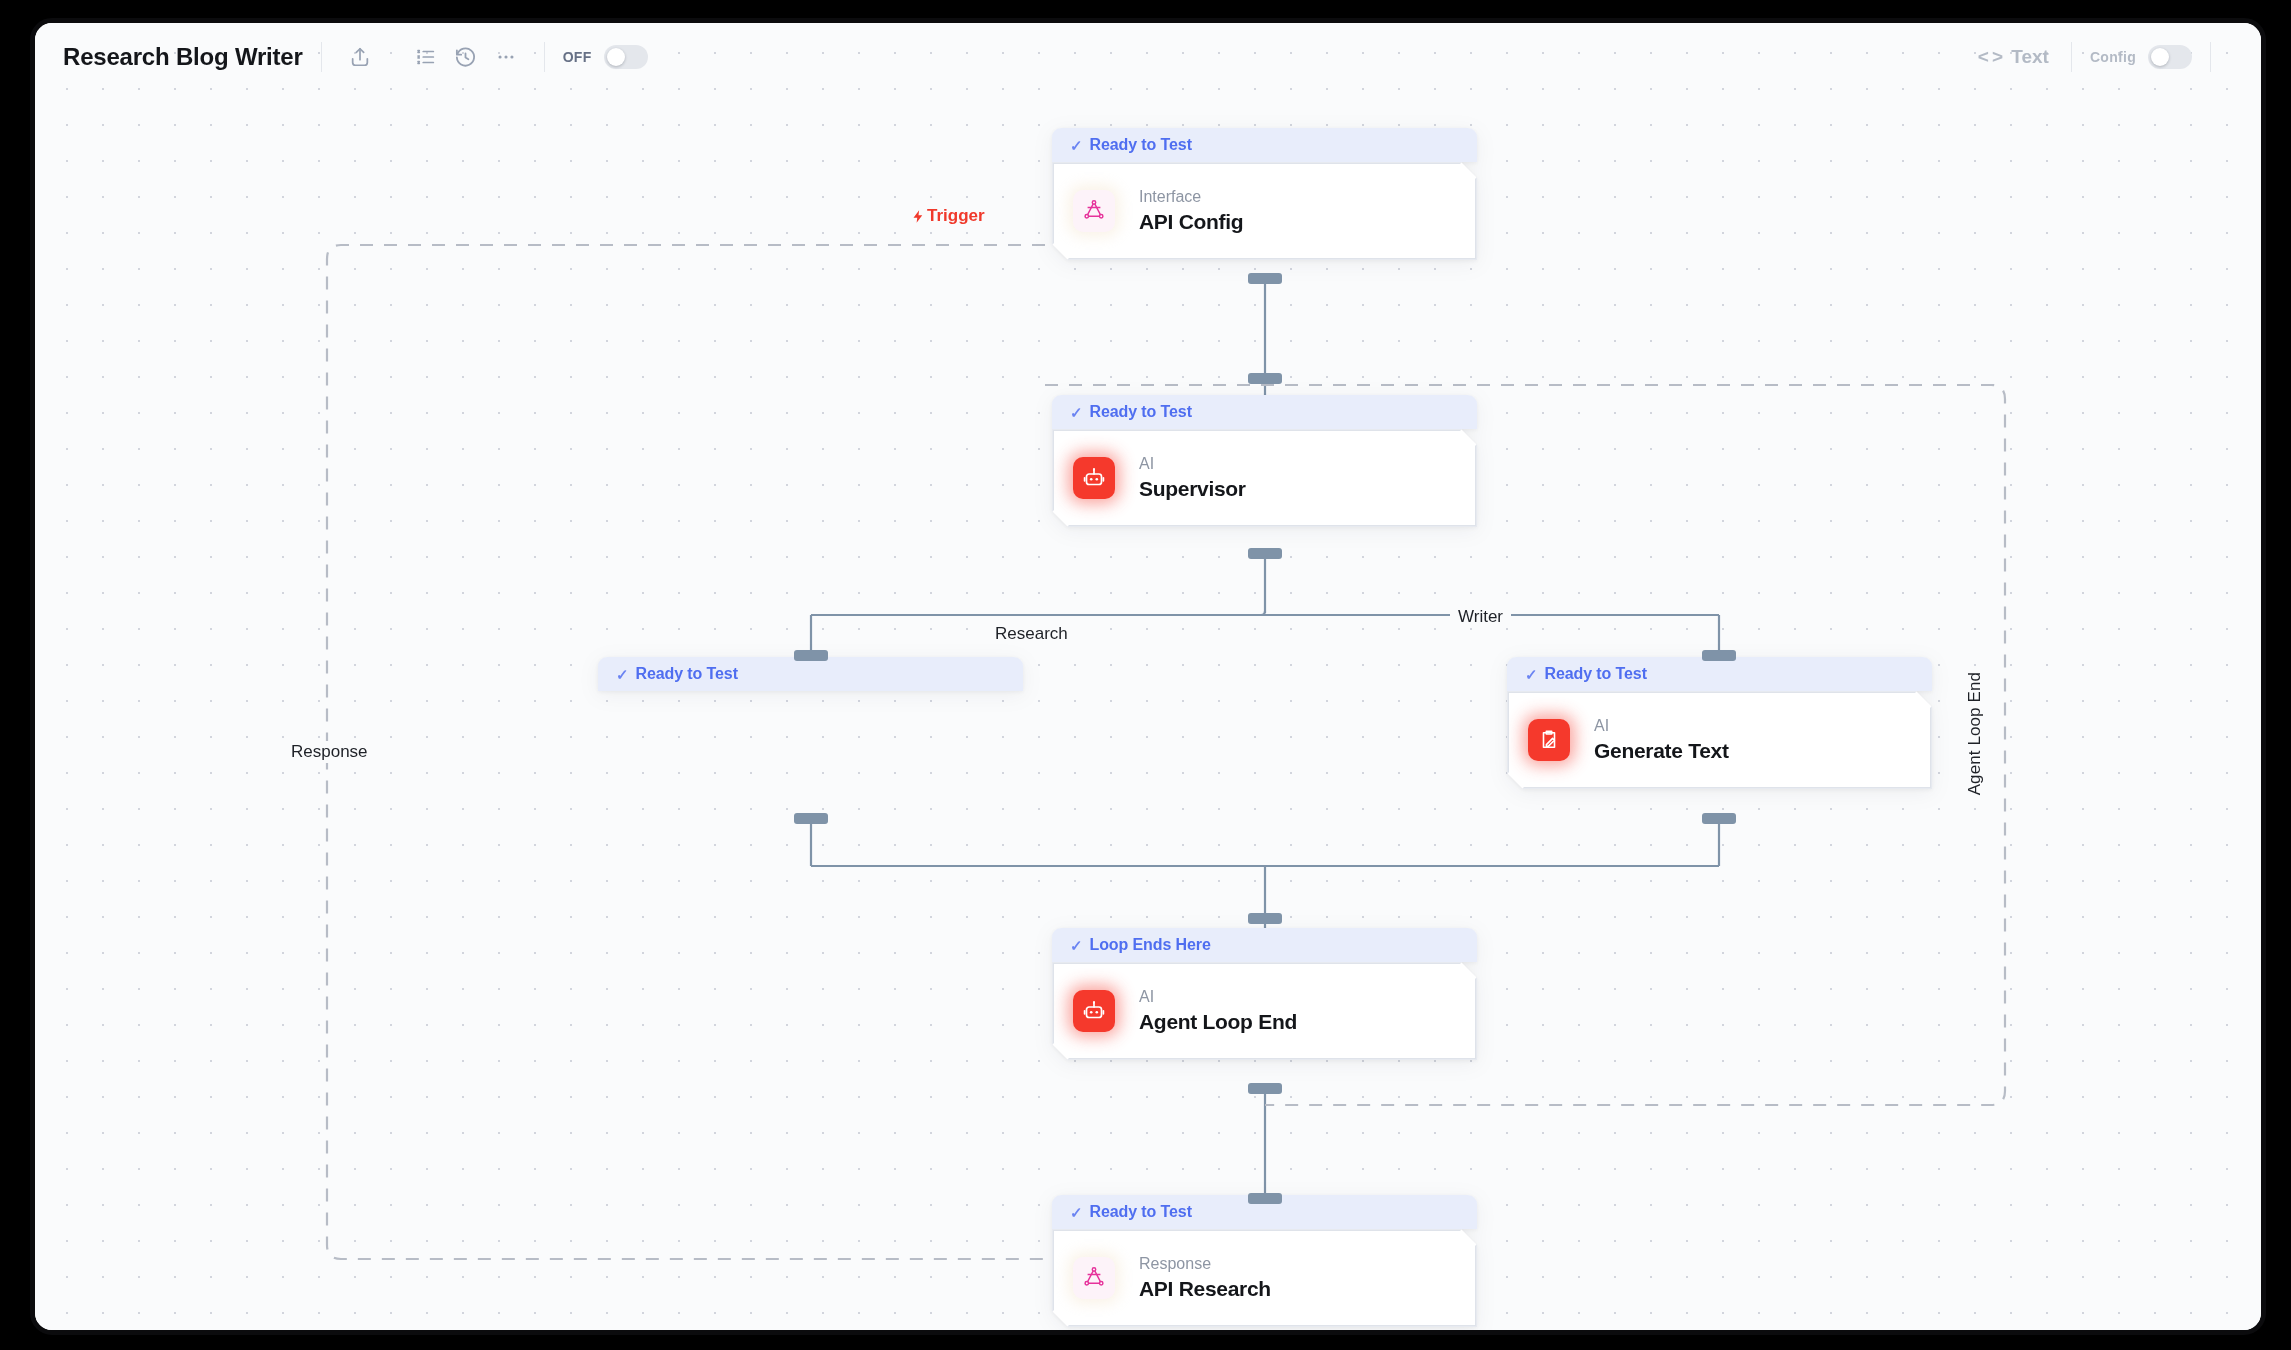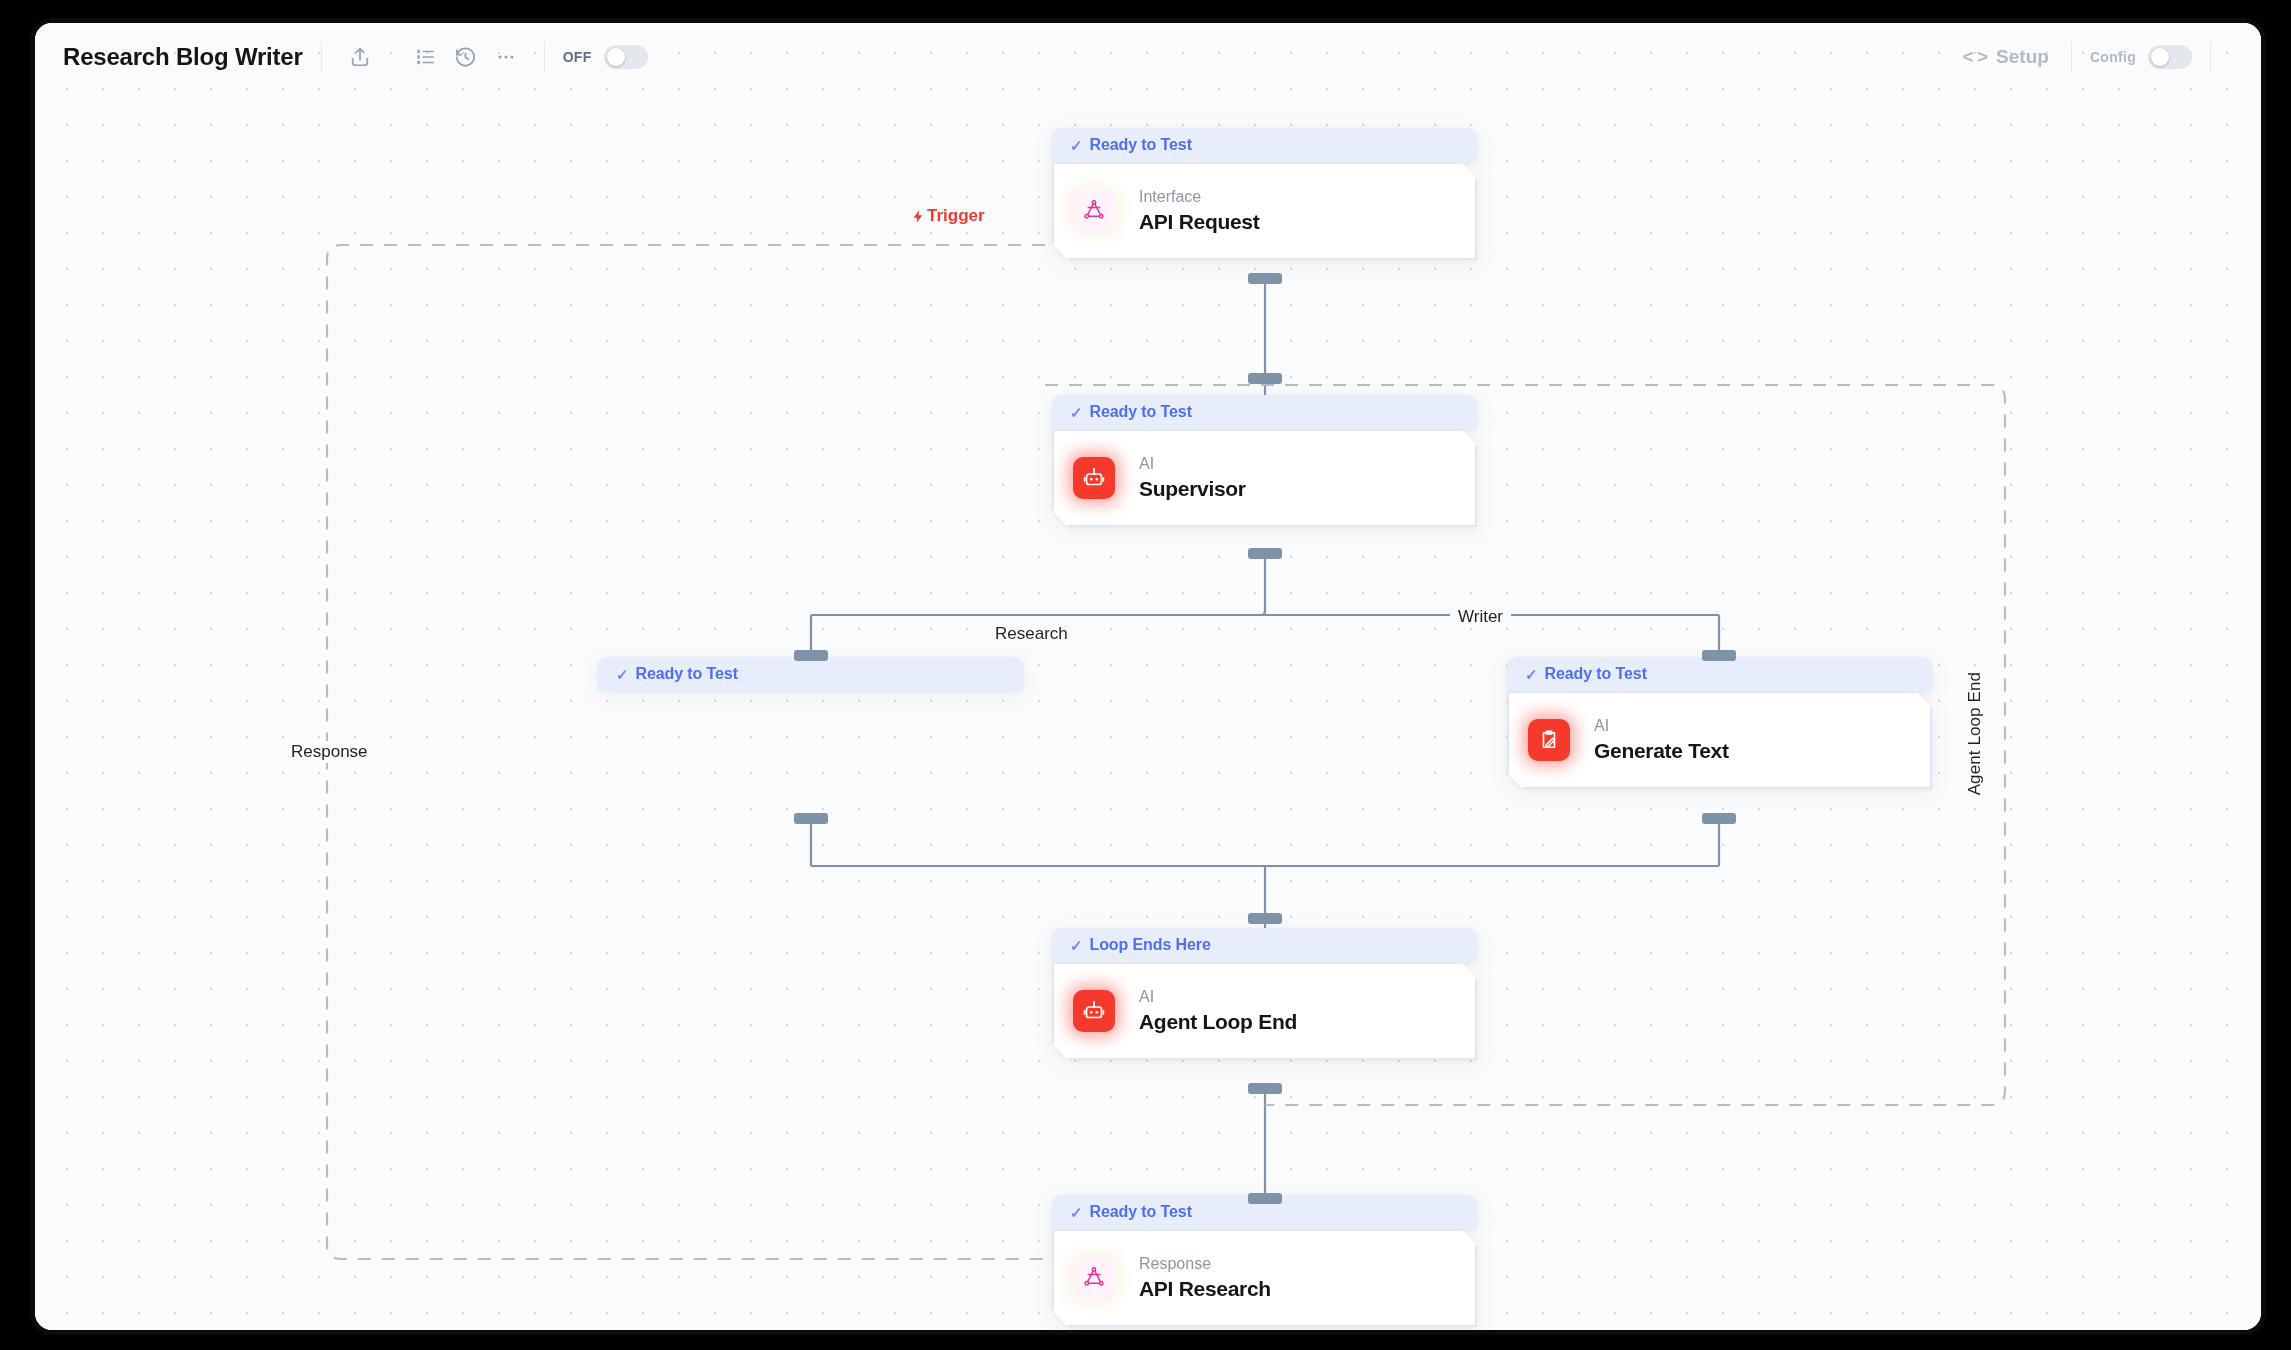--- a/index.html
+++ b/index.html
@@ -330,21 +330,21 @@
 
       <div class="toggle-group">
         <span class="toggle-label">OFF</span>
         <div class="switch"></div>
       </div>
 
       <div class="spacer"></div>
 
       <div class="setup-btn">
         <span class="code-glyph">&lt; &gt;</span>
-        <span>Setup</span>
+        <span>Text</span>
       </div>
 
       <div class="vdiv"></div>
 
       <div class="toggle-group">
         <span class="toggle-label muted">Config</span>
         <div class="switch"></div>
       </div>
 
       <div class="vdiv"></div>
@@ -394,21 +394,21 @@
           <svg width="24" height="24" viewBox="0 0 24 24" fill="none" stroke="#e6339b" stroke-width="1.5">
             <path d="M12 3.4 L19.2 17.2 L4.8 17.2 Z"></path>
             <circle cx="12" cy="3.4" r="1.7" fill="#ffffff"></circle>
             <circle cx="19.2" cy="17.2" r="1.7" fill="#ffffff"></circle>
             <circle cx="4.8" cy="17.2" r="1.7" fill="#ffffff"></circle>
             <path d="M5.6 8.5 L18.4 8.5" stroke-width="1.3"></path>
           </svg>
         </div>
         <div class="node-text">
           <span class="node-kind">Interface</span>
-          <span class="node-name">API Request</span>
+          <span class="node-name">API Config</span>
         </div>
       </div>
     </div>
 
     <div class="node" style="left:1017px; top:372px;">
       <div class="node-status">
         <span class="check">✓</span>
         <span>Ready to Test</span>
       </div>
       <div class="node-body">

